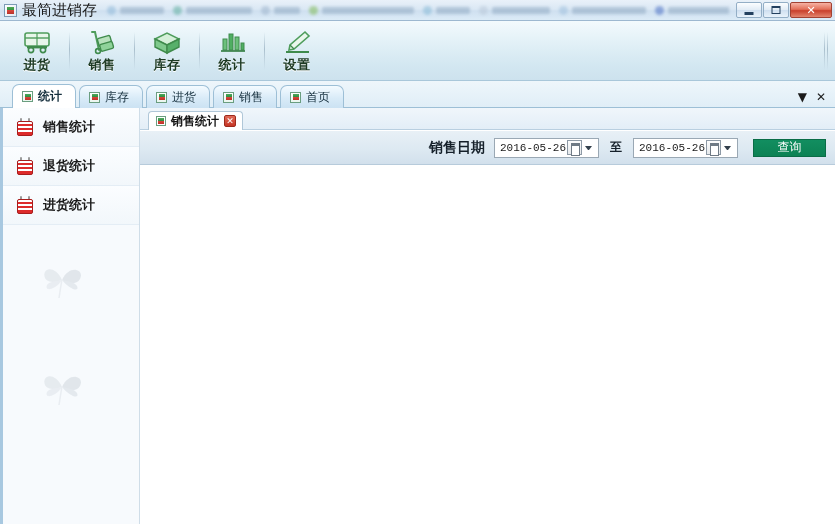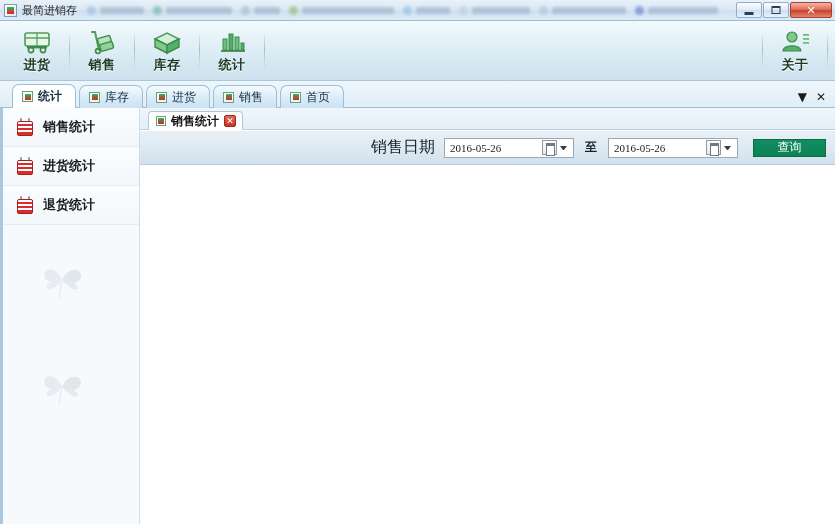--- a/index.html
+++ b/index.html
@@ -34,21 +34,21 @@
     position: relative;
     flex: 0 0 13px;
   }
   .title-icon::after {
     content: "";
     position: absolute; left: 2px; top: 2px;
     width: 7px; height: 7px;
     background: linear-gradient(to bottom, #4fa84f 0%, #2f8f3f 50%, #d8443a 50%, #b8332a 100%);
   }
   .title-text {
-    font-size: 11px; color: #1b1b1b;
+    font-size: 15px; color: #1b1b1b;
     white-space: nowrap;
     margin-right: 10px;
   }
   .blur-strip {
     flex: 1 1 auto;
     height: 16px;
     display: flex; align-items: center; gap: 9px;
     overflow: hidden;
     opacity: .55;
     filter: blur(1.6px);
@@ -281,30 +281,30 @@
     height: 35px; flex: 0 0 35px;
     background: linear-gradient(to bottom,#e8f0f6 0%,#dde9f2 55%,#d2e0ec 100%);
     border-bottom: 1px solid #b7cbdb;
     border-top: 1px solid #ffffff;
     display: flex; align-items: center;
     justify-content: flex-end;
     padding-right: 9px;
     gap: 9px;
   }
   .f-label {
-    font-size: 16px; color: #15202a; font-weight: normal;
+    font-size: 14px; color: #15202a; font-weight: bold;
   }
   .date-field {
-    width: 130px; height: 20px;
+    width: 105px; height: 20px;
     background: #ffffff;
     border: 1px solid #9aa8b4;
     display: flex; align-items: center;
     padding: 0 4px 0 5px;
     font-size: 11px; color: #1a1a1a;
-    font-family: Liberation Serif, serif;
+    font-family: Liberation Mono, monospace;
   }
   .date-field .dval { flex: 1 1 auto; }
   .date-btn {
     width: 15px; height: 15px; flex: 0 0 15px;
     border: 1px solid #8e9aa6;
     background: linear-gradient(to bottom,#fdfdfd 0%,#e6e9ec 100%);
     position: relative;
     margin-right: 1px;
   }
   .date-btn::before {
@@ -435,39 +435,37 @@
             <rect x="13" y="5" width="4" height="16" fill="#4fae62" stroke="#3f8b4c" stroke-width="1"></rect>
             <rect x="19" y="8" width="4" height="13" fill="#6cc07c" stroke="#3f8b4c" stroke-width="1"></rect>
             <rect x="25" y="14" width="3" height="7" fill="#4fae62" stroke="#3f8b4c" stroke-width="1"></rect>
             <line x1="5" y1="22" x2="29" y2="22" stroke="#2f7a3e" stroke-width="1.6"></line>
           </svg>
         </div>
         <div class="tb-label">统计</div>
       </div>
       <div class="tb-sep"></div>
 
-    </div>
-
-    <div class="tb-spacer"></div>
-
-    <div class="tb-group">
-      <div class="tb-sep"></div>
-
       <div class="tb-item">
         <div class="tb-icon">
           <svg width="32" height="26" viewBox="0 0 32 26">
-            <circle cx="13" cy="8" r="5" fill="#7dc88a" stroke="#3f8b4c" stroke-width="1.2"></circle>
-            <path d="M4 22 C4 15 22 15 22 22 Z" fill="#57b06a" stroke="#3f8b4c" stroke-width="1.2"></path>
-            <rect x="24" y="5" width="6" height="1.8" fill="#6cc07c"></rect>
-            <rect x="24" y="9" width="6" height="1.8" fill="#6cc07c"></rect>
-            <rect x="24" y="13" width="6" height="1.8" fill="#6cc07c"></rect>
+            <path d="M24 3 L28 7 L13 20 L8 21 L9 16 Z" fill="#eaf7ec" stroke="#4f9d5c" stroke-width="1.6"></path>
+            <path d="M9 16 L13 20" stroke="#3f8b4c" stroke-width="1.3"></path>
+            <line x1="5" y1="23" x2="28" y2="23" stroke="#3f8b4c" stroke-width="2"></line>
           </svg>
         </div>
-        <div class="tb-label">关于</div>
-      </div>
+        <div class="tb-label">设置</div>
+      </div>
+    </div>
+
+    <div class="tb-spacer"></div>
+
+    <div class="tb-group">
+      <div class="tb-sep"></div>
+
       <div class="tb-sep"></div>
 
     </div>
   </div>
 
   <div class="tabbar">
     <div class="tab active">
       <span class="tab-ico"></span>
       <span>统计</span>
     </div>
@@ -505,30 +503,30 @@
         </span>
         <span class="side-label">销售统计</span>
       </div>
 
       <div class="side-item">
         <span class="notepad">
           <span class="ring r1"></span>
             <span class="ring r2"></span>
             <span class="pad"></span>
         </span>
-        <span class="side-label">进货统计</span>
+        <span class="side-label">退货统计</span>
       </div>
 
       <div class="side-item">
         <span class="notepad">
           <span class="ring r1"></span>
             <span class="ring r2"></span>
             <span class="pad"></span>
         </span>
-        <span class="side-label">退货统计</span>
+        <span class="side-label">进货统计</span>
       </div>
 
 
       <div class="watermark" style="top:150px">
         <svg width="58" height="44" viewBox="0 0 58 44">
           <path d="M29 22 C22 6 8 10 12 20 C14 25 24 25 29 22 Z" fill="#d7dde3"></path>
           <path d="M29 22 C36 6 52 11 47 21 C44 27 34 26 29 22 Z" fill="#cdd4db"></path>
           <path d="M29 22 C23 32 11 34 14 27 C16 23 25 23 29 22 Z" fill="#dde2e8"></path>
           <path d="M29 22 C36 31 47 35 44 28 C42 24 33 23 29 22 Z" fill="#d2d9e0"></path>
           <path d="M29 21 C28 27 27 34 26 40" stroke="#dde2e8" stroke-width="1.6" fill="none"></path>

